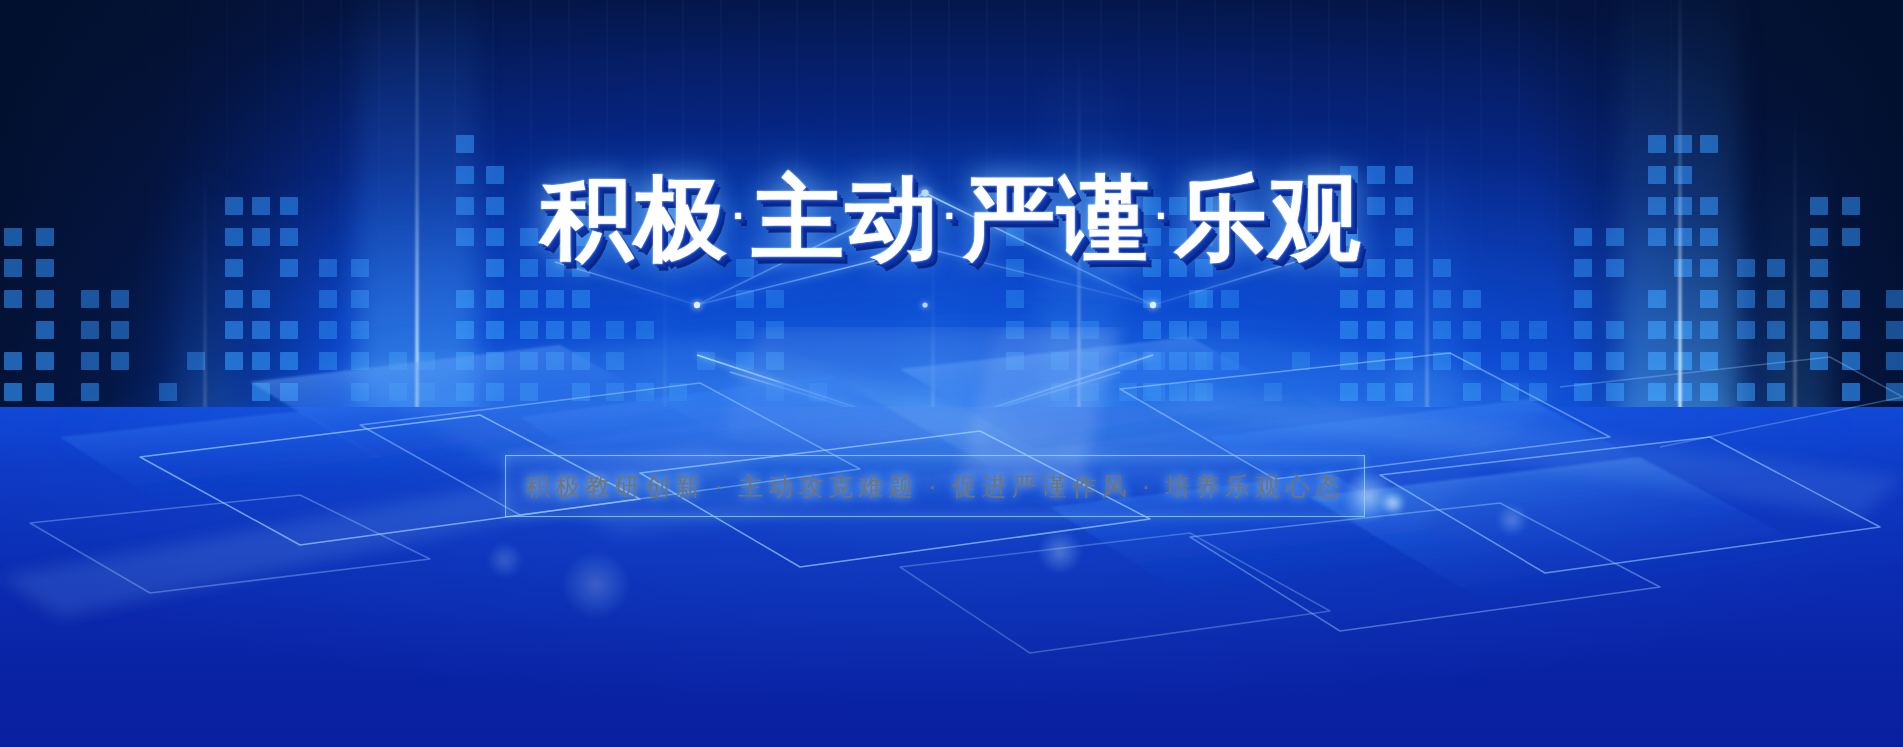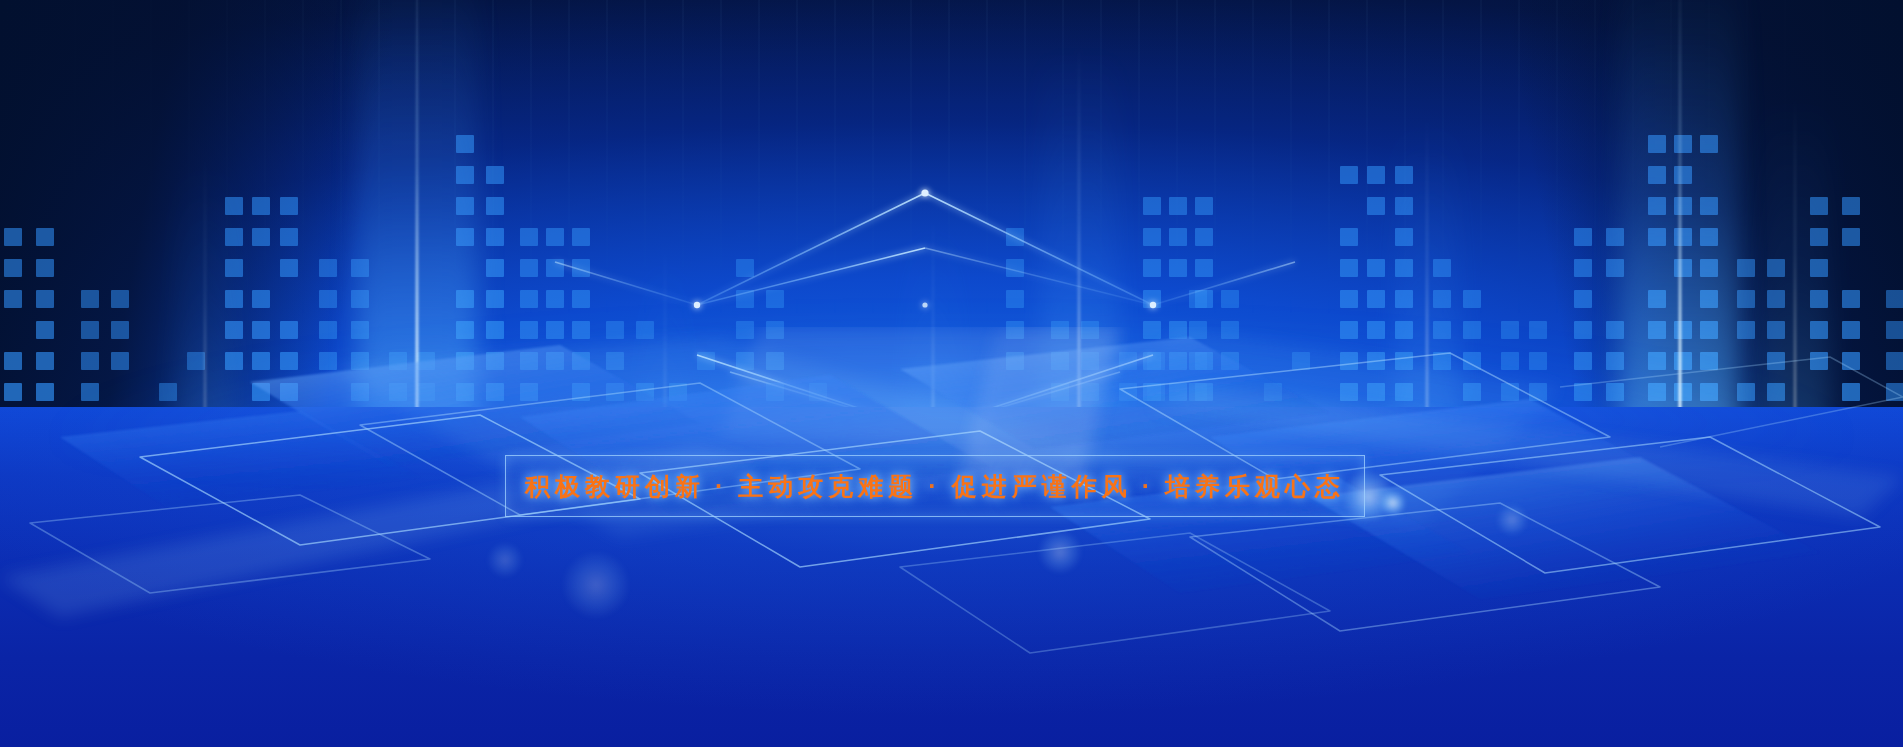--- a/index.html
+++ b/index.html
@@ -143,24 +143,24 @@
   }
   .tagline-box:before{
     content:"";
     position:absolute; left:-1px; right:-1px; top:-1px; bottom:-1px;
     box-shadow:0 0 14px rgba(140,200,255,.35) inset, 0 0 10px rgba(120,190,255,.25);
     pointer-events:none;
   }
   .tagline{
     font-size:25px;
     letter-spacing:5px;
-    color:#f97316;
+    color:#737373;
     white-space:nowrap;
     text-shadow:0 0 10px rgba(150,210,255,.85), 0 0 22px rgba(90,170,255,.55);
-    font-weight:700;
+    font-weight:400;
   }
   .tagline .sep{padding:0 10px; opacity:.95;}
 
   
   .orb{position:absolute; border-radius:50%; pointer-events:none;}
 </style>
 </head>
 <body>
 
 <div id="stage">
@@ -744,20 +744,23 @@
   <div id="orbs">
       <div class="orb" style="left: 1342px; top: 471px; width: 52px; height: 52px; background: radial-gradient(circle, rgba(235, 248, 255, 0.55) 0%, rgba(150, 210, 255, 0.33) 40%, rgba(90, 170, 255, 0) 72%); filter: blur(2px);"></div>
       <div class="orb" style="left: 1380px; top: 490px; width: 26px; height: 26px; background: radial-gradient(circle, rgba(235, 248, 255, 0.75) 0%, rgba(150, 210, 255, 0.45) 40%, rgba(90, 170, 255, 0) 72%); filter: blur(2px);"></div>
       <div class="orb" style="left: 1038px; top: 530px; width: 44px; height: 44px; background: radial-gradient(circle, rgba(235, 248, 255, 0.3) 0%, rgba(150, 210, 255, 0.18) 40%, rgba(90, 170, 255, 0) 72%); filter: blur(2px);"></div>
       <div class="orb" style="left: 562px; top: 551px; width: 68px; height: 68px; background: radial-gradient(circle, rgba(235, 248, 255, 0.22) 0%, rgba(150, 210, 255, 0.133) 40%, rgba(90, 170, 255, 0) 72%); filter: blur(2px);"></div>
       <div class="orb" style="left: 487px; top: 542px; width: 36px; height: 36px; background: radial-gradient(circle, rgba(235, 248, 255, 0.2) 0%, rgba(150, 210, 255, 0.12) 40%, rgba(90, 170, 255, 0) 72%); filter: blur(2px);"></div>
       <div class="orb" style="left: 1496px; top: 504px; width: 32px; height: 32px; background: radial-gradient(circle, rgba(235, 248, 255, 0.28) 0%, rgba(150, 210, 255, 0.17) 40%, rgba(90, 170, 255, 0) 72%); filter: blur(2px);"></div>
     </div>
 
   <div class="title-wrap">
+    <h1 class="main-title">
+      <span>积极</span><span class="dot">·</span><span>主动</span><span class="dot">·</span><span>严谨</span><span class="dot">·</span><span>乐观</span>
+    </h1>
   </div>
 
   <div class="tagline-box">
     <div class="tagline">
       <span>积极教研创新</span><span class="sep">·</span><span>主动攻克难题</span><span class="sep">·</span><span>促进严谨作风</span><span class="sep">·</span><span>培养乐观心态</span>
     </div>
   </div>
 
 </div>
 

